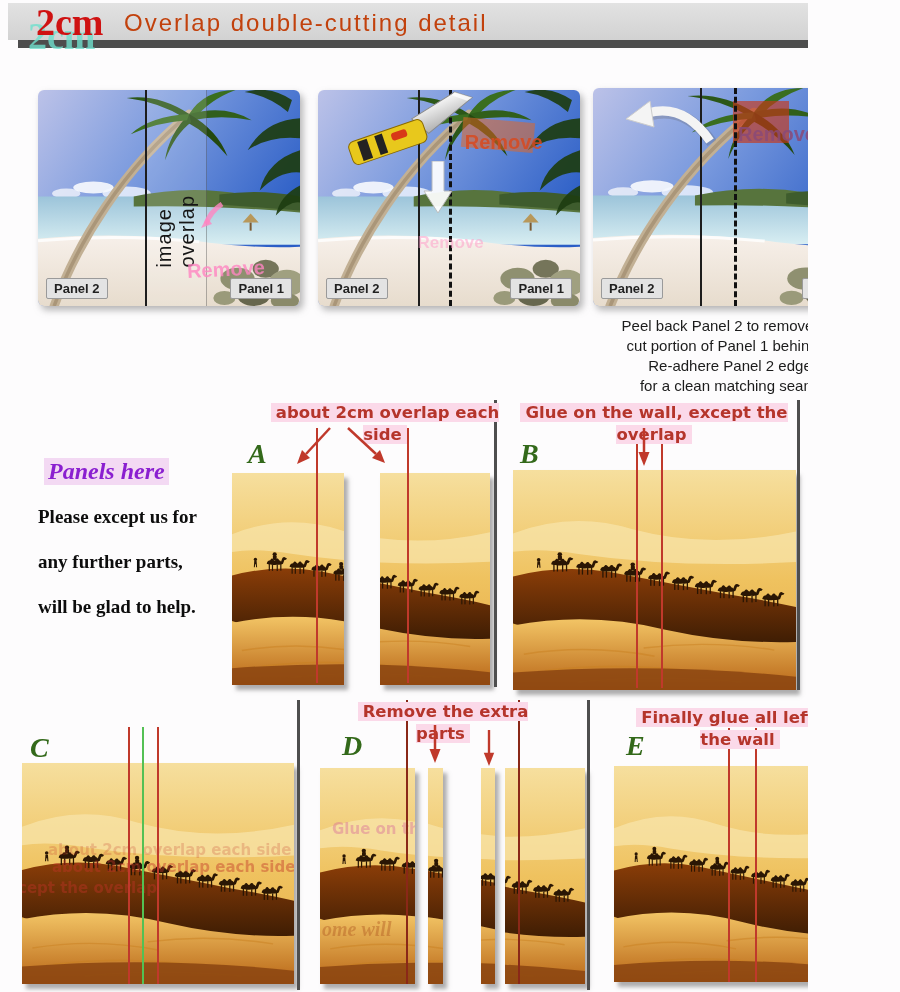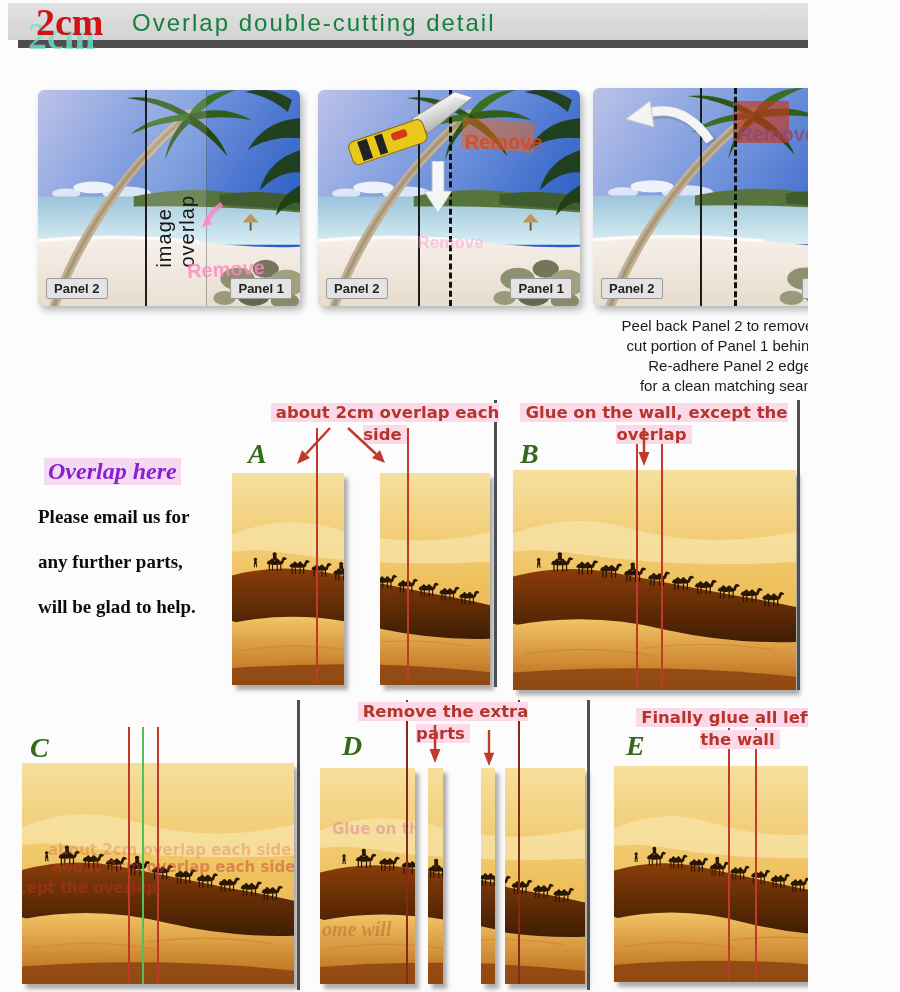--- a/index.html
+++ b/index.html
@@ -2,21 +2,21 @@
 <html><head>
 <meta charset="utf-8">
 <style>
   html,body{margin:0;padding:0;background:#fdfcfd;}
   .page{position:relative;width:808px;height:992px;overflow:hidden;background:#fdfcfd;font-family:"Liberation Sans",sans-serif;}
   
   .hbar{position:absolute;left:8px;top:3px;width:884px;height:37px;background:linear-gradient(#e2e2e2,#d2d2d2);}
   .hshadow{position:absolute;left:18px;top:40px;width:882px;height:8px;background:#4d4d4d;}
   .hprefix{position:absolute;left:36px;top:0px;font:bold 38px "Liberation Serif",serif;color:#cf1212;z-index:3;}
   .hprefix-echo{position:absolute;left:28px;top:14px;font:bold 38px "Liberation Serif",serif;color:#6fe0cd;opacity:.8;z-index:2;}
-  .htitle{position:absolute;left:132px;top:9px;font:24px "Liberation Sans",sans-serif;color:#15803d;letter-spacing:2px;z-index:3;}
+  .htitle{position:absolute;left:124px;top:9px;font:24px "Liberation Sans",sans-serif;color:#c2410c;letter-spacing:2px;z-index:3;}
   
   .photo{position:absolute;border-radius:6px;overflow:hidden;box-shadow:3px 4px 7px rgba(120,120,120,.55);z-index:1;}
   .photo svg.scene{position:absolute;left:0;top:0;width:100%;height:100%;}
   .desert{position:absolute;overflow:hidden;box-shadow:4px 5px 4px rgba(95,95,95,.5);z-index:1;}
   .desert > svg{position:absolute;top:0;height:100%;}
   .inphoto{position:absolute;z-index:2;}
   .plabel{position:absolute;bottom:7px;background:#e3e3e3;border:1px solid #9a9a9a;border-radius:2px;font:bold 13px/17px "Liberation Sans",sans-serif;color:#222;padding:1px 7px;z-index:4;}
   .ovl{position:absolute;writing-mode:vertical-rl;transform:rotate(180deg);font:20px "Liberation Sans",sans-serif;color:#161616;letter-spacing:1px;z-index:3;}
   .cutline{position:absolute;width:2px;background:#1d1d1d;z-index:3;}
   .dashline{position:absolute;width:0;border-left:3px dashed #111;z-index:3;}
@@ -240,22 +240,22 @@
     <div class="wm" style="left:52%;top:16%;color:#8a4a78;opacity:.85">Remove</div>
     <div class="plabel" style="left:8px">Panel 2</div>
     <div class="plabel" style="right:8px">Panel 1</div>
   </div>
 
   <div class="caption" style="left:578px;top:316px;width:304px">Peel back Panel 2 to remove the
 cut portion of Panel 1 behind it.
 Re-adhere Panel 2 edge
 for a clean matching seam.</div>
 
-  <div class="welcome-title" style="left:44px;top:458px">Overlap here</div>
-  <div class="welcome-line" style="left:38px;top:506px">Please email us for</div>
+  <div class="welcome-title" style="left:44px;top:458px">Panels here</div>
+  <div class="welcome-line" style="left:38px;top:506px">Please except us for</div>
   <div class="welcome-line" style="left:38px;top:551px">any further parts,</div>
   <div class="welcome-line" style="left:38px;top:596px">will be glad to help.</div>
 
   <div class="ann" style="left:268px;top:402px;width:234px"><span>about 2cm overlap each side</span></div>
   <div class="letter" style="left:248px;top:438px">A</div>
   <svg class="arrowsvg" style="left:282px;top:426px" width="120" height="40" viewBox="0 0 120 40">
       <use href="#diagArrows"></use>
     </svg>
   <div class="desert" style="left:232px;top:473px;width:112px;height:212px">
     <svg viewBox="0 0 260 215" preserveAspectRatio="none" style="left:0;width:258px">

